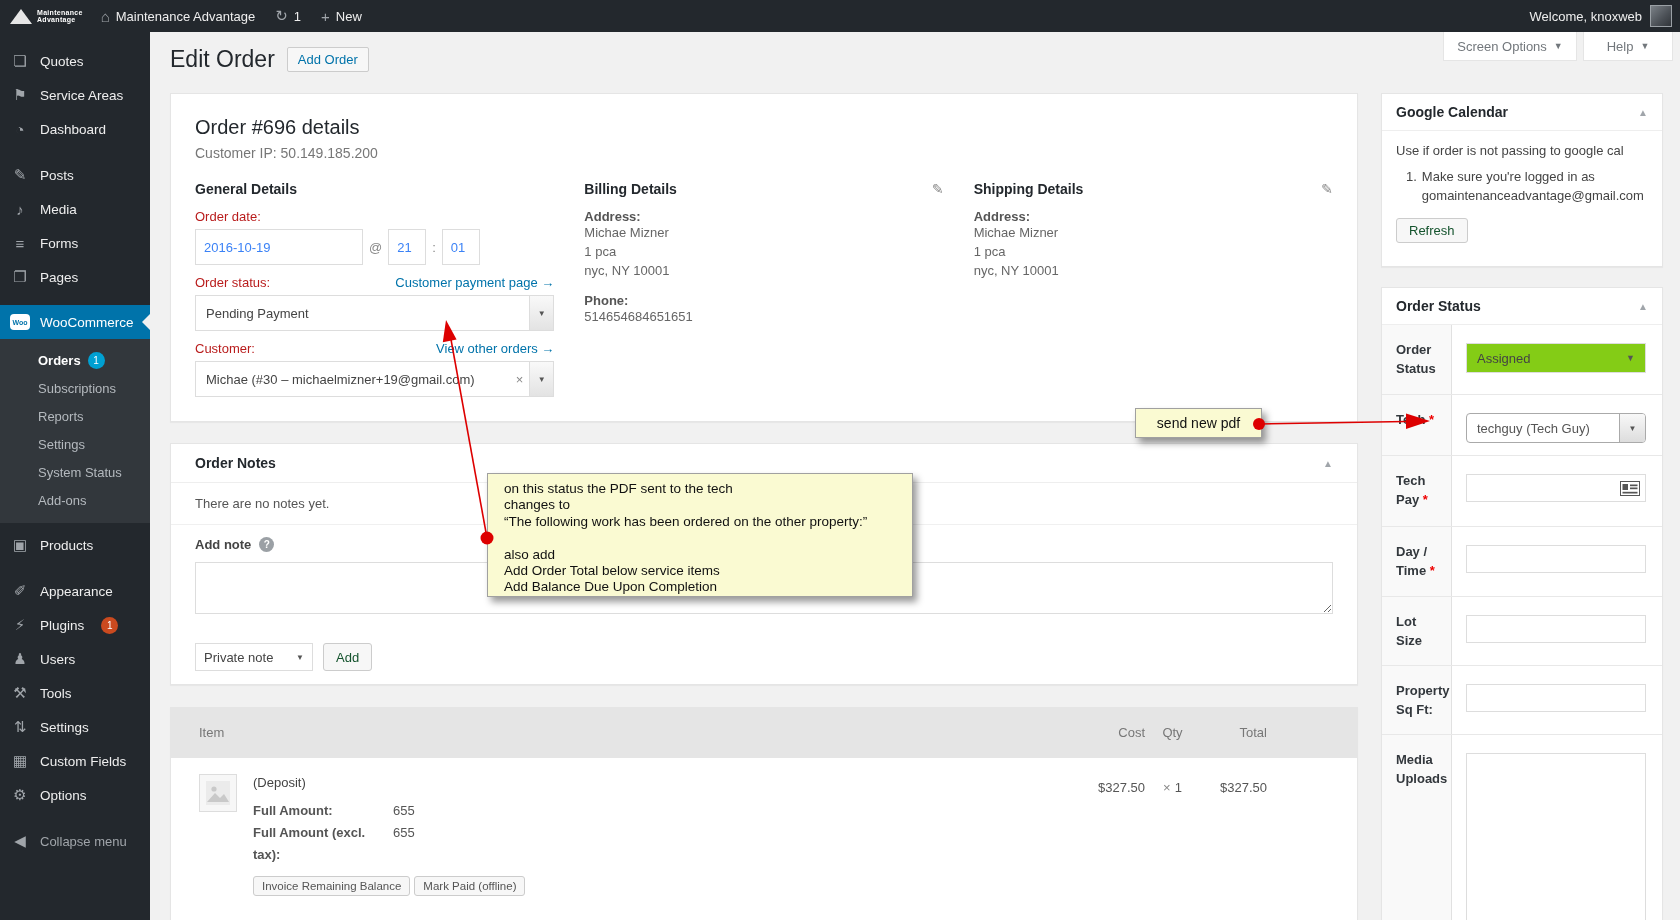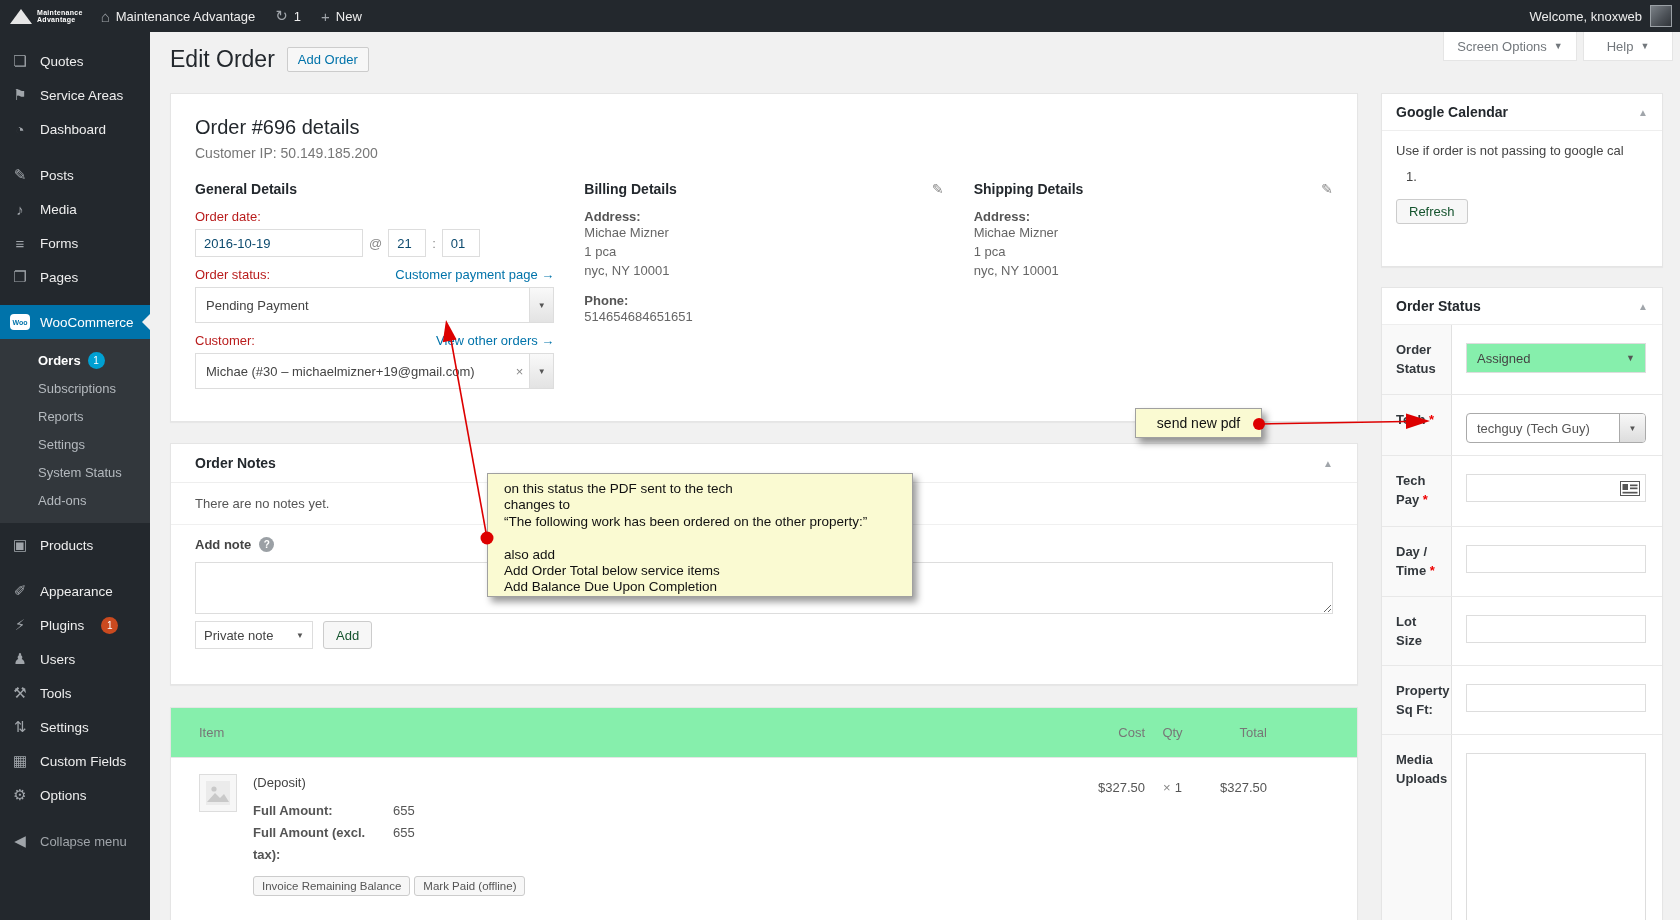--- a/index.html
+++ b/index.html
@@ -68,47 +68,47 @@
   .cols { display:flex; gap:30px; }
   .col { flex:1 1 0; min-width:0; }
   .col-head { display:flex; align-items:center; justify-content:space-between; margin-bottom:12px; }
   .col-head h4 { font-size:14px; font-weight:bold; color:#23282d; }
   .pencil { color:#888; font-size:14px; cursor:pointer; }
   .f-label { font-size:13px; color:#b91c1c; margin:10px 0 5px; }
   .label-row { display:flex; align-items:baseline; justify-content:space-between; margin:10px 0 5px; }
   .label-row .f-label { margin:0; }
   a.blue-link { color:#0073aa; font-size:13px; cursor:pointer; }
   .date-row { display:flex; align-items:center; gap:6px; }
-  .txt-input { border:1px solid #ddd; background:#fff; height:28px; padding:0 8px; font-size:13px; color:#0c4a6e;
+  .txt-input { border:1px solid #ddd; background:#fff; height:36px; padding:0 8px; font-size:13px; color:#3b82f6;
     font-family:"Liberation Sans", sans-serif; }
   .w-date { width:168px; } .w-hh { width:38px; } .w-mm { width:38px; }
   .sep { color:#888; }
   .fake-select { height:36px; border:1px solid #ddd; background:#fff; display:flex; align-items:stretch; cursor:pointer; }
   .fs-value { flex:1; display:flex; align-items:center; padding:0 10px; color:#444; overflow:hidden; white-space:nowrap; }
   .fs-x { display:flex; align-items:center; color:#888; font-size:13px; padding:0 6px; }
   .fs-btn { width:24px; border-left:1px solid #ddd; background:linear-gradient(#f9f9f9,#e3e3e3);
     display:flex; align-items:center; justify-content:center; font-size:8px; color:#555; }
   .addr-label { font-weight:bold; color:#555; margin-top:12px; }
   .addr-line { color:#666; line-height:1.45; }
   .addr-block { margin-bottom:2px; }
   
   .notes-empty { padding:13px 24px; color:#555; border-bottom:1px solid #f0f0f0; }
   .addnote { padding:12px 24px 0; }
   .addnote-label { display:flex; align-items:center; gap:8px; color:#444; font-weight:bold; }
   .help-circle { width:15px; height:15px; border-radius:50%; background:#9ba0a5; color:#fff;
     font-size:10px; display:flex; align-items:center; justify-content:center; font-weight:bold; cursor:pointer; }
   .note-ta { width:100%; height:52px; border:1px solid #ddd; margin-top:10px; font-family:"Liberation Sans", sans-serif; }
-  .note-controls { display:flex; gap:10px; margin-top:4px; }
+  .note-controls { display:flex; gap:10px; margin-top:26px; }
   .small-select { width:118px; height:28px; border:1px solid #ddd; background:#fff; display:flex;
     align-items:center; justify-content:space-between; padding:0 8px; cursor:pointer; color:#444; }
   .small-select .dd { font-size:8px; color:#555; }
   .wp-btn { background:#f7f7f7; border:1px solid #ccc; border-radius:3px; color:#14532d;
     padding:4px 12px; font-size:13px; cursor:pointer; }
   
-  .items-head { display:flex; align-items:center; background:#86efac; color:#777;
+  .items-head { display:flex; align-items:center; background:#e5e5e5; color:#777;
     padding:17px 90px 17px 28px; border-bottom:1px solid #e5e5e5; }
   .c-item { flex:1; } .c-cost { width:120px; text-align:right; } .c-qty { width:55px; text-align:center; }
   .c-total { width:67px; text-align:right; }
   .item-row { display:flex; align-items:flex-start; padding:16px 90px 16px 28px; }
   .thumb { width:38px; height:38px; border:1px solid #ddd; background:#f7f7f7;
     display:flex; align-items:center; justify-content:center; margin-right:16px; }
   .item-details { flex:1; }
   .item-name { color:#444; line-height:1.4; }
   .item-meta { margin-top:8px; }
   .meta-row { display:flex; line-height:1.7; }
@@ -123,21 +123,21 @@
   .gcal-body { padding:12px 14px; color:#444; }
   .gcal-line1 { margin-bottom:10px; }
   .gcal-step { display:flex; gap:5px; padding-left:10px; line-height:1.45; }
   .gcal-refresh { margin-top:12px; }
   
   .osrow { display:flex; border-bottom:1px solid #e8e8e8; }
   .oslabel { width:70px; background:#f9f9f9; border-right:1px solid #e1e1e1;
     padding:16px 6px 10px 14px; font-weight:bold; color:#33383d; line-height:1.45; }
   .osctl { flex:1; padding:18px 16px 12px 14px; }
   .req { color:#e00; }
-  .os-select { height:30px; border:1px solid #ddd; background:#86efac; display:flex; align-items:center;
+  .os-select { height:30px; border:1px solid #ddd; background:#84cc16; display:flex; align-items:center;
     justify-content:space-between; padding:0 10px; color:#444; cursor:pointer; }
   .os-select .dd { font-size:9px; color:#555; }
   .os-select2 { height:30px; border:1px solid #aaa; border-radius:4px; background:#fff;
     display:flex; align-items:stretch; overflow:hidden; cursor:pointer; }
   .os2-val { flex:1; display:flex; align-items:center; padding:0 10px; color:#555; white-space:nowrap; overflow:hidden; }
   .os2-btn { width:26px; border-left:1px solid #aaa; background:linear-gradient(#f8f8f8,#dddddd);
     display:flex; align-items:center; justify-content:center; font-size:8px; color:#555; }
   .os-input { width:100%; height:28px; border:1px solid #ddd; padding:0 8px; font-family:"Liberation Sans",sans-serif; }
   .os-input-wrap { position:relative; }
   .card-ico { position:absolute; right:6px; top:7px; }
@@ -426,20 +426,24 @@
 
 <div class="panel panel-gcal">
   <div class="p-head">
     <span class="p-head-title">Google Calendar</span>
     <span class="p-collapse">▲</span>
   </div>
   <div class="gcal-body">
     <div class="gcal-line1">Use if order is not passing to google cal</div>
     <div class="gcal-step">
       <span>1.</span>
+      <span>
+        <span>Make sure you're logged in as</span><br>
+        <span>gomaintenanceadvantage@gmail.com</span>
+      </span>
     </div>
     <button class="wp-btn gcal-refresh">Refresh</button>
   </div>
 </div>
 
 <div class="panel panel-ostat">
   <div class="p-head">
     <span class="p-head-title">Order Status</span>
     <span class="p-collapse">▲</span>
   </div>

